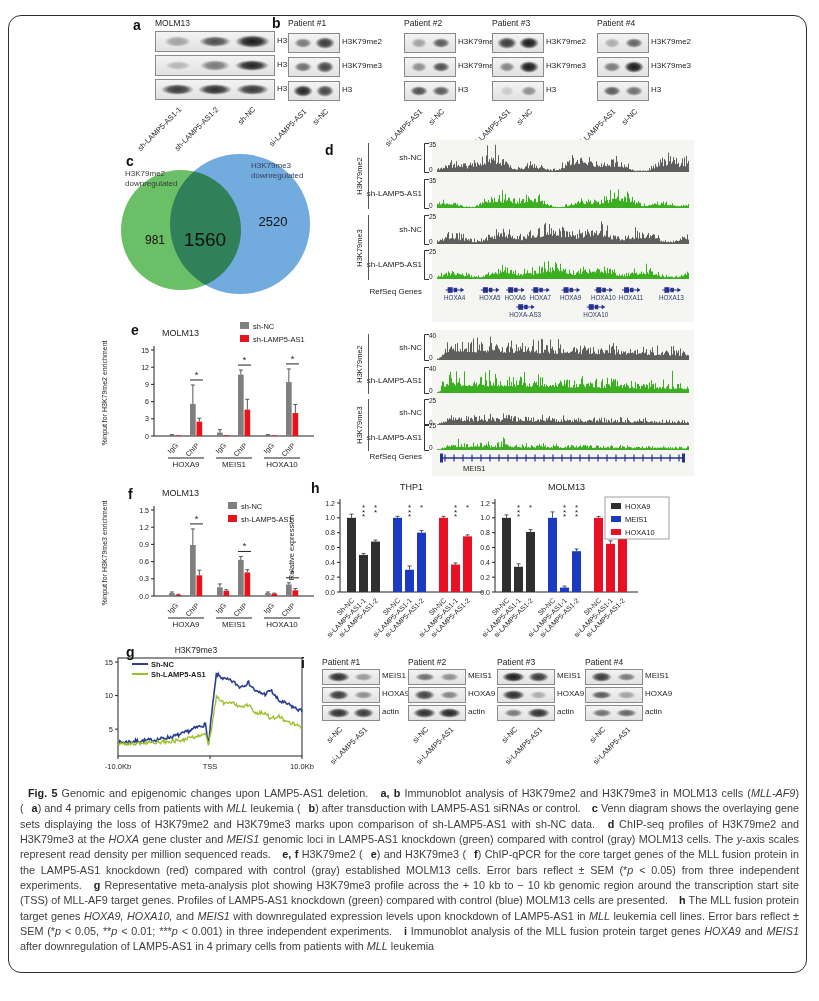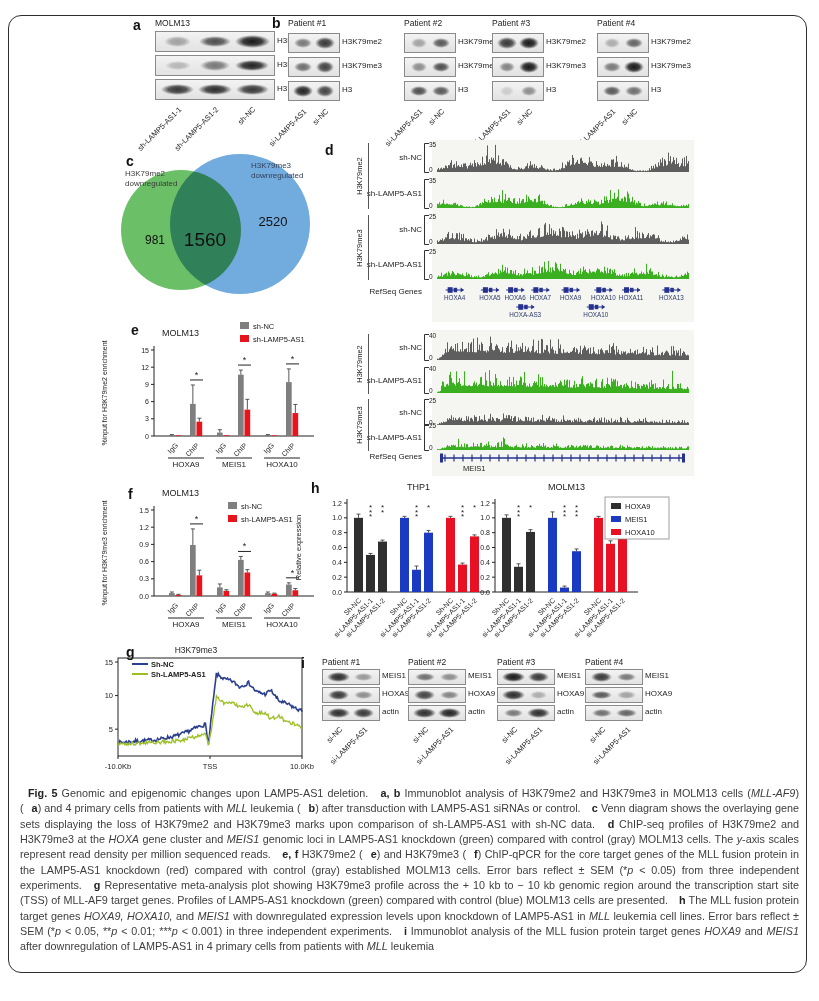--- a/index.html
+++ b/index.html
@@ -478,21 +478,21 @@
         <text x="122" y="125" text-anchor="middle" font-size="7.5" fill="#222">TSS</text>
         <path d="M214 112V115" stroke="#222" stroke-width="1"></path>
         <text x="214" y="125" text-anchor="middle" font-size="7.5" fill="#222">10.0Kb</text>
         <path d="M30.0 100.4L30.9 100.1L31.8 96.7L32.8 97.6L33.7 98.2L34.6 98.6L35.5 98.3L36.4 99.1L37.4 97.8L38.3 97.1L39.2 98.8L40.1 99.1L41.0 96.8L42.0 97.6L42.9 98.8L43.8 98.1L44.7 98.3L45.6 97.3L46.6 98.1L47.5 95.5L48.4 98.2L49.3 95.8L50.2 98.2L51.2 98.3L52.1 98.2L53.0 97.7L53.9 96.7L54.8 95.8L55.8 98.3L56.7 95.1L57.6 96.4L58.5 96.0L59.4 95.8L60.4 94.6L61.3 95.8L62.2 94.7L63.1 94.9L64.0 97.8L65.0 97.2L65.9 96.5L66.8 96.2L67.7 97.5L68.6 97.1L69.6 94.4L70.5 95.7L71.4 95.3L72.3 95.0L73.2 93.1L74.2 93.8L75.1 93.7L76.0 94.8L76.9 94.6L77.8 95.2L78.8 95.1L79.7 92.0L80.6 94.0L81.5 94.3L82.4 92.5L83.4 93.5L84.3 94.4L85.2 91.9L86.1 90.7L87.0 91.8L88.0 90.5L88.9 90.9L89.8 89.6L90.7 92.3L91.6 90.5L92.6 89.8L93.5 88.7L94.4 88.1L95.3 88.2L96.2 88.7L97.2 86.9L98.1 86.5L99.0 87.7L99.9 86.3L100.8 88.9L101.8 86.6L102.7 86.9L103.6 85.0L104.5 85.2L105.4 84.0L106.4 82.8L107.3 83.9L108.2 82.5L109.1 83.6L110.0 82.4L111.0 81.6L111.9 82.0L112.8 82.6L113.7 82.6L114.6 83.1L115.6 82.8L116.5 79.1L117.4 79.2L118.3 85.5L119.2 93.4L120.2 96.7L121.1 95.1L122.0 85.6L122.9 75.6L123.8 69.2L124.8 58.9L125.7 52.5L126.6 44.3L127.5 37.3L128.4 28.9L129.4 32.0L130.3 29.5L131.2 31.8L132.1 32.2L133.0 34.3L134.0 34.0L134.9 35.3L135.8 33.7L136.7 33.7L137.6 34.5L138.6 35.0L139.5 34.1L140.4 35.7L141.3 35.5L142.2 35.0L143.2 37.0L144.1 38.2L145.0 37.2L145.9 37.2L146.8 37.7L147.8 40.9L148.7 40.4L149.6 41.4L150.5 42.0L151.4 44.0L152.4 43.4L153.3 42.3L154.2 41.7L155.1 42.5L156.0 42.7L157.0 41.7L157.9 41.8L158.8 41.1L159.7 37.8L160.6 37.1L161.6 41.6L162.5 42.2L163.4 42.5L164.3 43.2L165.2 43.4L166.2 45.9L167.1 47.0L168.0 46.5L168.9 47.1L169.8 47.0L170.8 48.3L171.7 47.5L172.6 49.2L173.5 48.9L174.4 50.2L175.4 49.6L176.3 49.0L177.2 51.8L178.1 50.5L179.0 47.7L180.0 47.0L180.9 46.5L181.8 47.1L182.7 46.7L183.6 45.9L184.6 49.5L185.5 50.3L186.4 51.1L187.3 51.0L188.2 53.7L189.2 52.8L190.1 55.6L191.0 57.2L191.9 57.9L192.8 57.5L193.8 58.7L194.7 56.9L195.6 58.4L196.5 57.2L197.4 58.0L198.4 59.7L199.3 60.2L200.2 59.6L201.1 59.2L202.0 61.1L203.0 61.2L203.9 63.6L204.8 62.1L205.7 63.7L206.6 63.4L207.6 63.0L208.5 65.2L209.4 65.9L210.3 67.0L211.2 65.2L212.2 65.4L213.1 64.9L214.0 67.7" stroke="#2c3f8f" stroke-width="1.6" fill="none"></path>
         <path d="M44 20H60" stroke="#2c3f8f" stroke-width="2"></path>
         <text x="63" y="22.5" font-size="7.5" fill="#222" font-weight="bold">Sh-NC</text>
         <path d="M30.0 101.2L30.9 99.4L31.8 100.6L32.8 99.1L33.7 99.5L34.6 99.9L35.5 98.5L36.4 100.6L37.4 99.6L38.3 101.2L39.2 99.5L40.1 101.1L41.0 99.3L42.0 100.5L42.9 100.7L43.8 97.7L44.7 98.7L45.6 100.9L46.6 100.7L47.5 101.0L48.4 99.0L49.3 99.4L50.2 98.2L51.2 98.1L52.1 100.8L53.0 99.2L53.9 99.6L54.8 99.0L55.8 99.6L56.7 98.9L57.6 100.3L58.5 97.5L59.4 99.5L60.4 97.9L61.3 97.3L62.2 98.7L63.1 98.0L64.0 97.7L65.0 98.1L65.9 99.3L66.8 99.4L67.7 100.0L68.6 99.1L69.6 96.5L70.5 98.1L71.4 98.6L72.3 99.8L73.2 98.3L74.2 97.0L75.1 96.1L76.0 98.8L76.9 96.5L77.8 99.3L78.8 97.5L79.7 97.5L80.6 98.8L81.5 97.9L82.4 98.9L83.4 98.8L84.3 95.5L85.2 96.0L86.1 98.2L87.0 98.7L88.0 95.1L88.9 96.3L89.8 95.5L90.7 96.8L91.6 96.5L92.6 97.9L93.5 96.3L94.4 96.6L95.3 94.9L96.2 97.3L97.2 94.4L98.1 95.5L99.0 95.8L99.9 92.9L100.8 93.1L101.8 93.0L102.7 93.8L103.6 93.2L104.5 91.9L105.4 94.1L106.4 94.6L107.3 92.6L108.2 93.0L109.1 93.0L110.0 90.7L111.0 92.5L111.9 91.4L112.8 92.1L113.7 90.2L114.6 90.6L115.6 90.8L116.5 89.3L117.4 89.8L118.3 92.5L119.2 95.6L120.2 100.7L121.1 99.9L122.0 91.5L122.9 89.2L123.8 83.3L124.8 75.2L125.7 70.7L126.6 62.5L127.5 59.9L128.4 52.0L129.4 53.6L130.3 53.3L131.2 56.2L132.1 56.8L133.0 57.3L134.0 56.4L134.9 57.2L135.8 60.4L136.7 58.7L137.6 58.9L138.6 58.1L139.5 59.3L140.4 59.2L141.3 58.0L142.2 58.9L143.2 59.4L144.1 57.9L145.0 58.7L145.9 58.3L146.8 60.6L147.8 61.7L148.7 59.8L149.6 63.1L150.5 62.3L151.4 61.6L152.4 62.4L153.3 62.9L154.2 61.9L155.1 63.1L156.0 63.4L157.0 61.1L157.9 61.5L158.8 59.9L159.7 62.4L160.6 61.7L161.6 60.8L162.5 61.7L163.4 64.0L164.3 64.8L165.2 67.5L166.2 68.6L167.1 68.1L168.0 69.7L168.9 68.5L169.8 70.5L170.8 70.0L171.7 67.5L172.6 69.9L173.5 67.4L174.4 70.0L175.4 69.7L176.3 70.1L177.2 68.5L178.1 70.4L179.0 71.2L180.0 70.1L180.9 74.2L181.8 75.2L182.7 74.1L183.6 74.0L184.6 73.2L185.5 72.3L186.4 75.3L187.3 74.3L188.2 73.8L189.2 73.6L190.1 72.1L191.0 70.9L191.9 73.9L192.8 74.2L193.8 72.7L194.7 73.8L195.6 77.2L196.5 76.4L197.4 77.2L198.4 77.0L199.3 77.3L200.2 77.9L201.1 77.2L202.0 78.6L203.0 80.6L203.9 80.6L204.8 78.1L205.7 78.3L206.6 81.5L207.6 81.3L208.5 80.7L209.4 80.2L210.3 81.9L211.2 81.4L212.2 82.7L213.1 84.5L214.0 85.0" stroke="#9cbf26" stroke-width="1.3" fill="none"></path>
         <path d="M44 30H60" stroke="#9cbf26" stroke-width="2"></path>
         <text x="63" y="32.5" font-size="7.5" fill="#222" font-weight="bold">Sh-LAMP5-AS1</text>
       </svg></div>
-  <div class="abs" id="chart-h1" style="left:283px;top:470px"><svg width="212" height="200" viewBox="0 0 212 200">
+  <div class="abs" id="chart-h1" style="left:276px;top:470px"><svg width="212" height="200" viewBox="0 0 212 200">
         <path d="M64 29V122H207" stroke="#222" fill="none" stroke-width="1"></path>
         <path d="M61 122H64" stroke="#222" stroke-width="1"></path>
         <text x="59" y="124.5" text-anchor="end" font-size="7" fill="#222">0.0</text>
         <path d="M61 107.16666666666666H64" stroke="#222" stroke-width="1"></path>
         <text x="59" y="109.66666666666666" text-anchor="end" font-size="7" fill="#222">0.2</text>
         <path d="M61 92.33333333333333H64" stroke="#222" stroke-width="1"></path>
         <text x="59" y="94.83333333333333" text-anchor="end" font-size="7" fill="#222">0.4</text>
         <path d="M61 77.5H64" stroke="#222" stroke-width="1"></path>
         <text x="59" y="80" text-anchor="end" font-size="7" fill="#222">0.6</text>
         <path d="M61 62.66666666666666H64" stroke="#222" stroke-width="1"></path>

